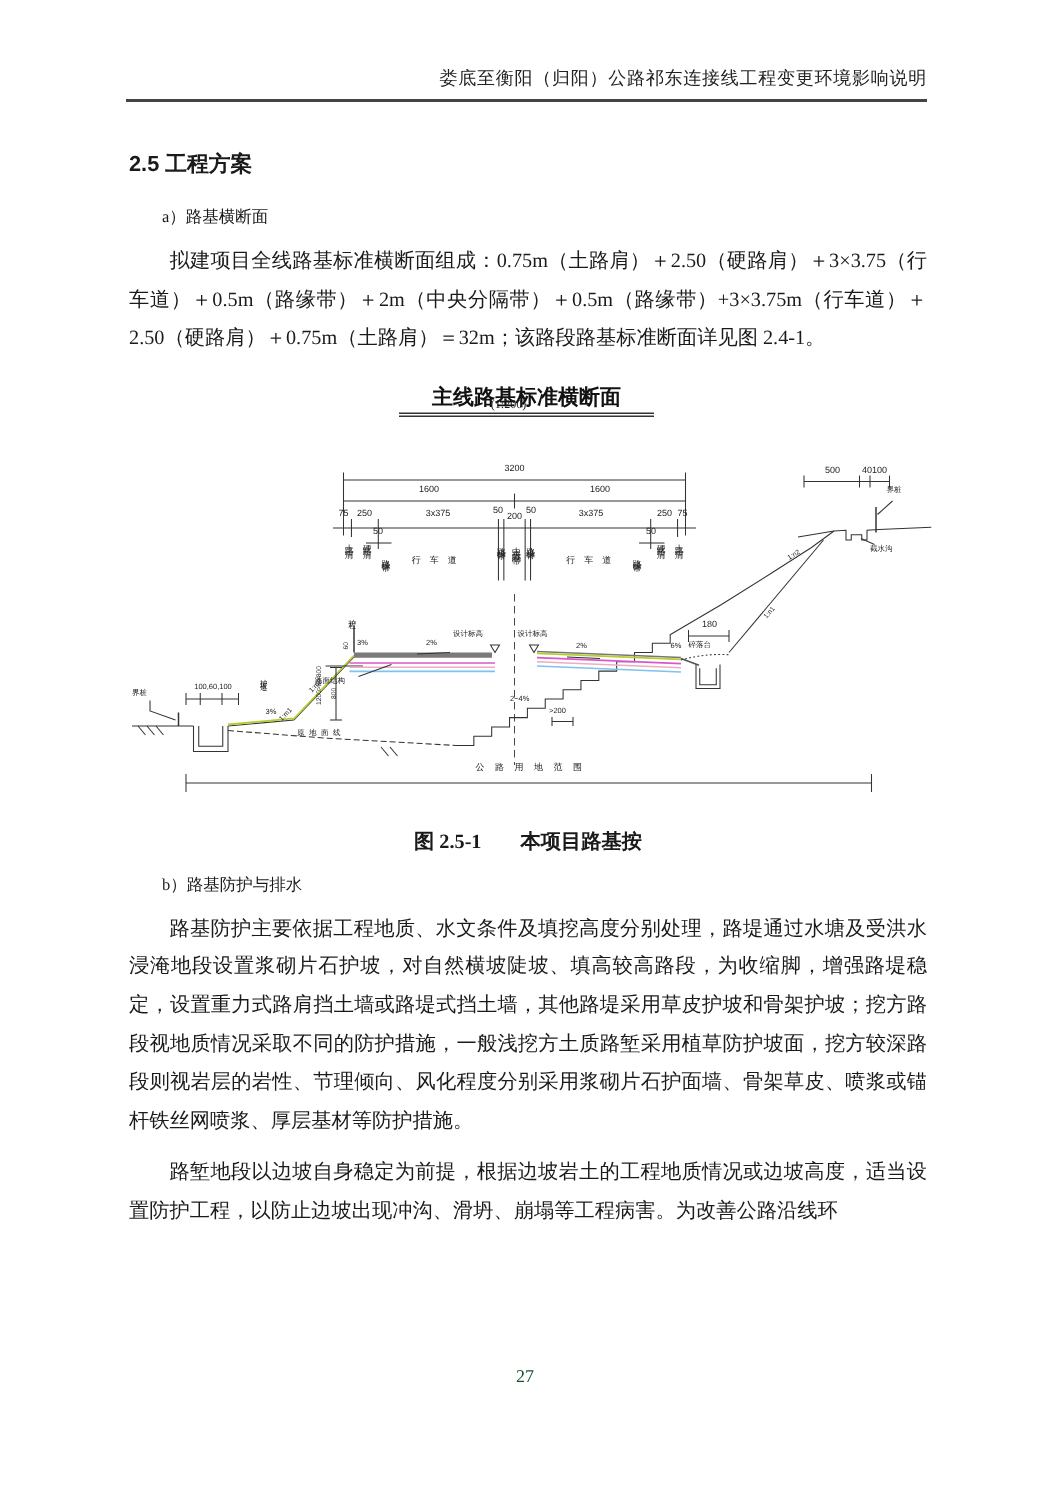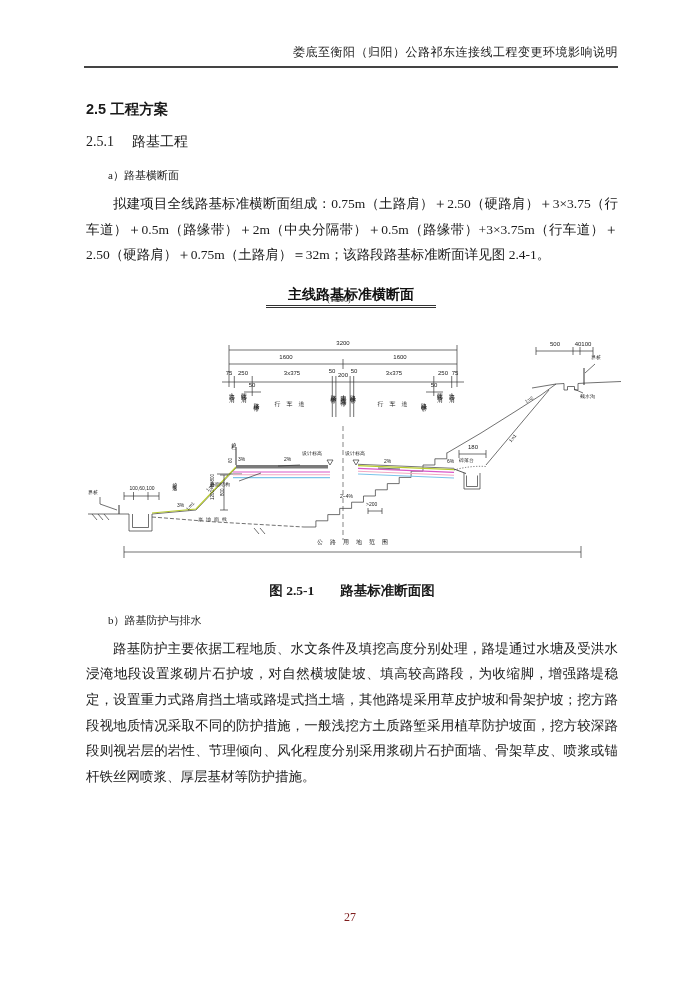--- a/index.html
+++ b/index.html
@@ -21,34 +21,31 @@
   .c{text-align:center;}
   .v{writing-mode:vertical-rl;text-orientation:upright;letter-spacing:1.5px;}
   .rot{transform-origin:0 0;}
   .s5{font-size:5px;}.s45{font-size:4.5px;}
   .figtitle{position:absolute;left:180px;top:2px;width:170px;text-align:center;
       font-size:14px;font-weight:bold;color:#111;border-bottom:3px double #333;padding-bottom:1px;
       font-family:"Liberation Sans","DejaVu Sans",sans-serif;}
   .figscale{position:absolute;left:168px;top:11px;width:170px;text-align:center;font-size:8px;}
   .caption{font-size:13.5px;font-weight:bold;text-align:center;margin:10px 0 8px 0;}
   .caption .gap{display:inline-block;width:26px;}
-  .pageno{position:absolute;left:0;top:910px;width:700px;text-align:center;font-size:12px;color:#7f1d1d;}
+  .pageno{position:absolute;left:0;top:910px;width:700px;text-align:center;font-size:12px;color:#14532d;}
 </style>
 </head>
 <body>
 
 <div class="page">
 
   <div class="hdr">娄底至衡阳（归阳）公路祁东连接线工程变更环境影响说明</div>
 
   <div class="content">
     <div class="h1">2.5 工程方案</div>
-    <div class="h2">
-      <span class="no">2.5.1</span><span>路基工程</span>
-    </div>
     <div class="item">a）路基横断面</div>
     <p class="para">拟建项目全线路基标准横断面组成：0.75m（土路肩）＋2.50（硬路肩）＋3×3.75（行车道）＋0.5m（路缘带）＋2m（中央分隔带）＋0.5m（路缘带）+3×3.75m（行车道）＋2.50（硬路肩）＋0.75m（土路肩）＝32m；该路段路基标准断面详见图 2.4-1。</p>
 
     <div class="figwrap">
       <svg width="535" height="288" viewBox="0 0 535 288">
         <g stroke="#333" stroke-width="0.7" fill="none">
 
           <line x1="143" y1="66" x2="371" y2="66"></line>
           <line x1="143" y1="61" x2="143" y2="103"></line>
           <line x1="371" y1="61" x2="371" y2="103"></line>
@@ -199,21 +196,22 @@
       <span class="fl s5" style="left:298px;top:175px;">2%</span>
       <span class="fl s5" style="left:361px;top:175px;">6%</span>
       <span class="fl c" style="left:373px;top:160px;width:28px;">180</span>
       <span class="fl s5" style="left:373px;top:174px;">碎落台</span>
       <span class="fl s5" style="left:254px;top:210px;">2~4%</span>
       <span class="fl s5" style="left:280px;top:218px;">&gt;200</span>
       <span class="fl c" style="left:190px;top:255px;width:160px;letter-spacing:7px;">公路用地范围</span>
     </div>
 
     <div class="caption">
-      <span>图 2.5-1</span><span class="gap"></span><span>路基标准断面图</span>
+      <span>图 2.5-1</span><span class="gap"></span><span>本项目路基按</span>
     </div>
 
     <div class="item">b）路基防护与排水</div>
     <p class="para">路基防护主要依据工程地质、水文条件及填挖高度分别处理，路堤通过水塘及受洪水浸淹地段设置浆砌片石护坡，对自然横坡陡坡、填高较高路段，为收缩脚，增强路堤稳定，设置重力式路肩挡土墙或路堤式挡土墙，其他路堤采用草皮护坡和骨架护坡；挖方路段视地质情况采取不同的防护措施，一般浅挖方土质路堑采用植草防护坡面，挖方较深路段则视岩层的岩性、节理倾向、风化程度分别采用浆砌片石护面墙、骨架草皮、喷浆或锚杆铁丝网喷浆、厚层基材等防护措施。</p>
+    <p class="para">路堑地段以边坡自身稳定为前提，根据边坡岩土的工程地质情况或边坡高度，适当设置防护工程，以防止边坡出现冲沟、滑坍、崩塌等工程病害。为改善公路沿线环</p>
   </div>
 
   <div class="pageno">27</div>
 </div>
 
 </body></html>

